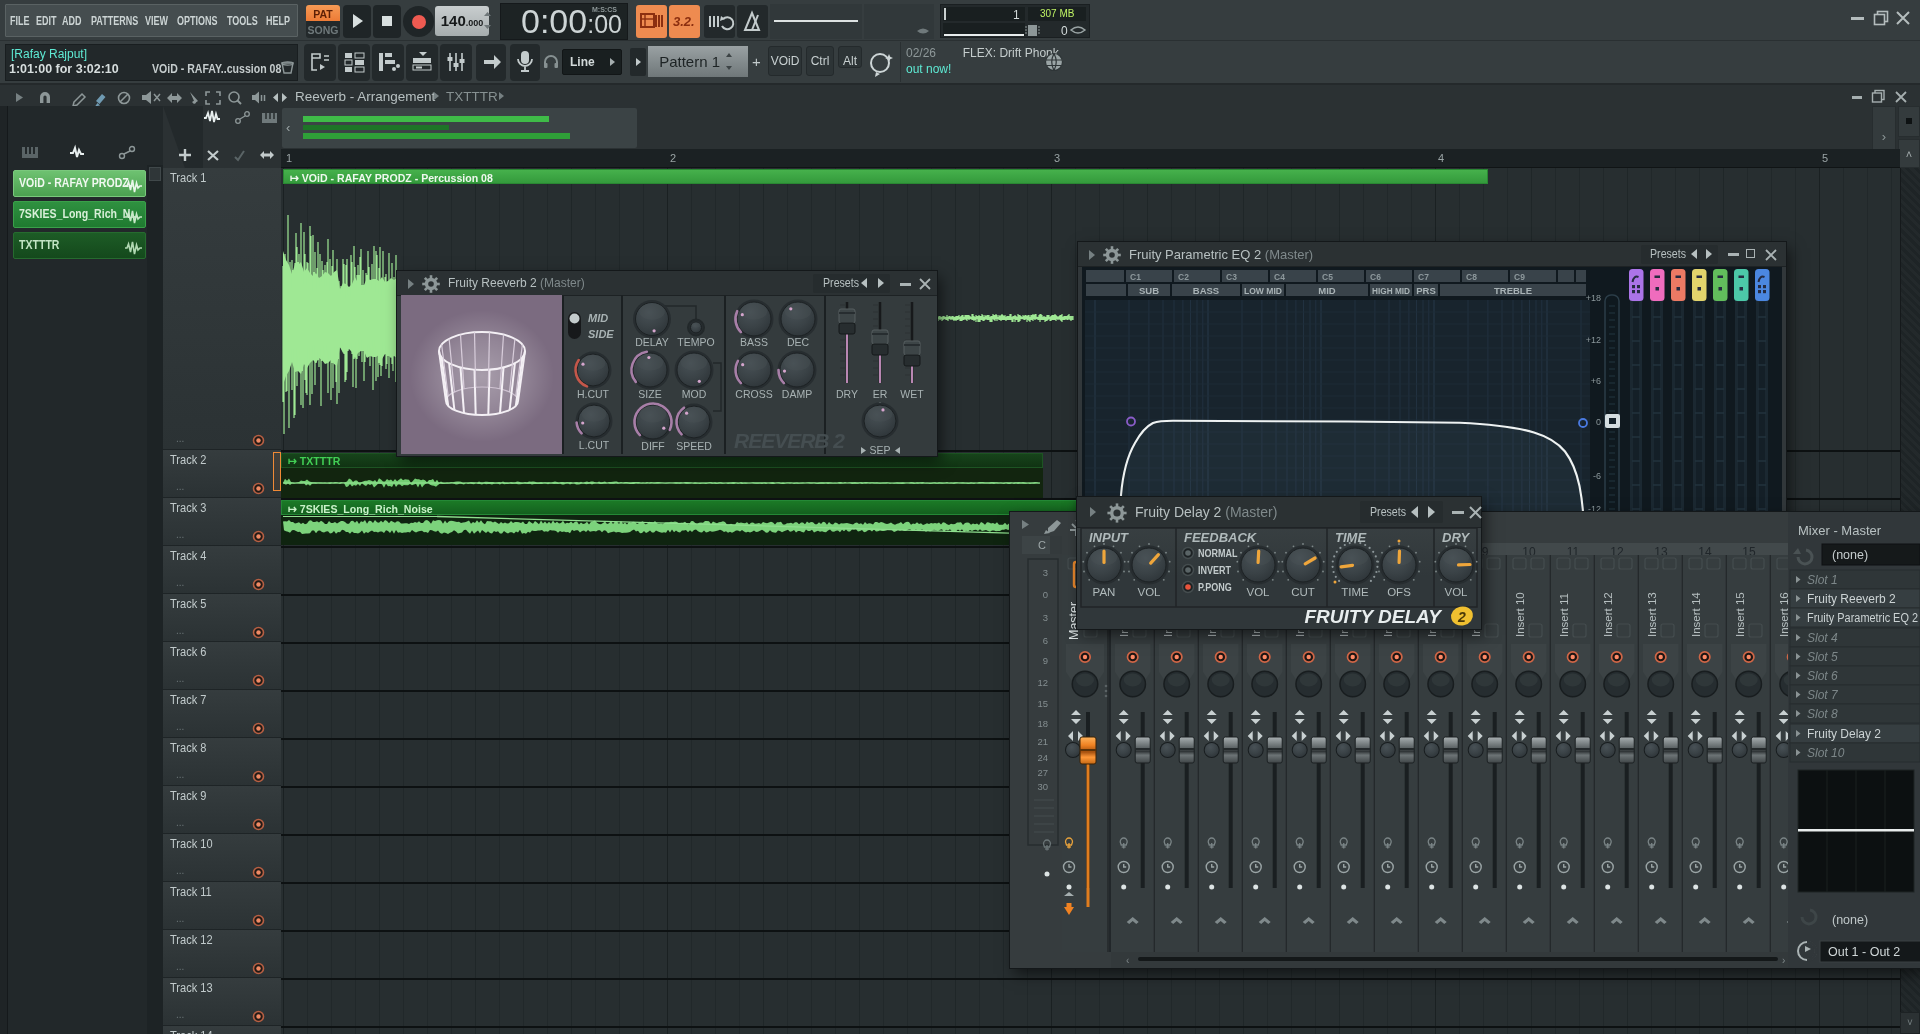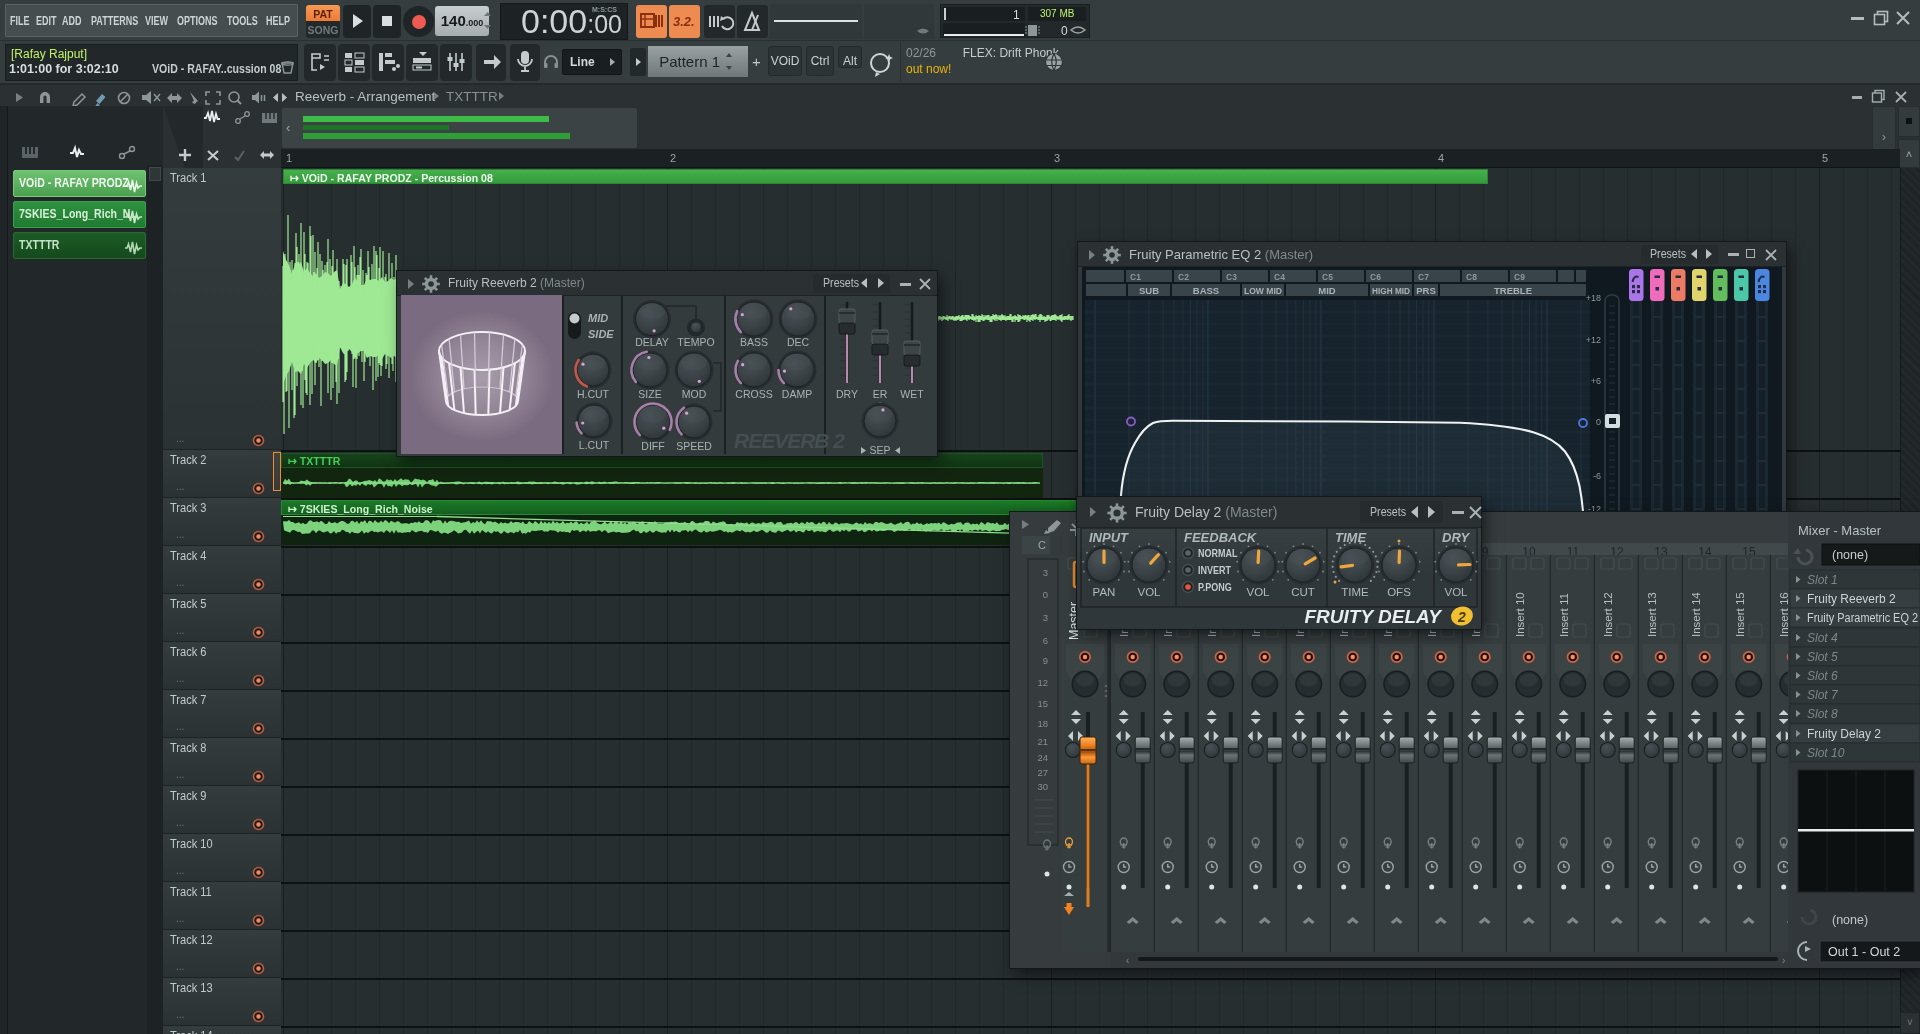--- a/index.html
+++ b/index.html
@@ -79,21 +79,21 @@
   </svg>
 <div class="abs" style="left:1851px;top:17px;width:13px;height:3px;background:#b4bcbd;"></div>
 <svg style="left:1874px;top:11px;" width="15" height="15">
     <rect x="3.5" y="0.5" width="10" height="10" fill="none" stroke="#b4bcbd" stroke-width="1.6"></rect>
     <rect x="0.5" y="3.5" width="10" height="10" fill="#363d3f" stroke="#b4bcbd" stroke-width="1.6"></rect>
   </svg>
 <svg style="left:1896px;top:11px;" width="14" height="14">
     <path d="M1,1 L13,13 M13,1 L1,13" stroke="#b4bcbd" stroke-width="2"></path>
   </svg>
 <div class="abs" style="left:5px;top:44px;width:293px;height:37px;background:#22282a;border:1px solid #191e20;"></div>
-<div class="abs" style="left:11px;top:47px;font-size:12px;color:#bef264;">[Rafay Rajput]</div>
+<div class="abs" style="left:11px;top:47px;font-size:12px;color:#5eead4;">[Rafay Rajput]</div>
 <div class="abs" style="left:9px;top:62px;font-size:12.5px;font-weight:bold;color:#d7dede;">1:01:00 for 3:02:10</div>
 <div class="abs" style="left:152px;top:62px;font-size:12px;font-weight:bold;color:#c5cccd;transform:scaleX(.88);transform-origin:left;white-space:nowrap;">VOiD - RAFAY..cussion 08</div>
 <svg style="left:281px;top:61px;" width="13" height="14">
     <path d="M1,2 h11 l-2,10 h-7 z" fill="none" stroke="#8d9798" stroke-width="1.4"></path>
     <ellipse cx="6.5" cy="2.5" rx="5.5" ry="1.6" fill="none" stroke="#8d9798" stroke-width="1.2"></ellipse>
   </svg>
 <div class="abs" style="left:304px;top:44px;width:32px;height:37px;background:#23292b;border-radius:4px;"></div>
 <svg style="left:304px;top:44px;" width="32" height="37">
     <path d="M8,10 h8 v4 h-8z M8,14 v12 h5" fill="none" stroke="#c3cbcc" stroke-width="1.6"></path>
     <path d="M16,20 l5,3 -5,3z" fill="#c3cbcc"></path>
@@ -159,21 +159,21 @@
 <div class="abs" style="left:768px;top:46px;width:34px;height:30px;background:#2d3436;border-radius:3px;border:1px solid #242a2c;color:#c8d0d1;font-size:12px;text-align:center;padding-top:7px;">VOiD</div>
 <div class="abs" style="left:806px;top:46px;width:28px;height:30px;background:#2d3436;border-radius:3px;border:1px solid #242a2c;color:#c8d0d1;font-size:12px;text-align:center;padding-top:7px;">Ctrl</div>
 <div class="abs" style="left:838px;top:46px;width:24px;height:22px;background:#2d3436;border-radius:3px;border:1px solid #242a2c;color:#c8d0d1;font-size:12px;text-align:center;padding-top:7px;">Alt</div>
 <svg style="left:868px;top:50px;" width="26" height="26">
     <circle cx="12" cy="13" r="9" fill="none" stroke="#cdd5d6" stroke-width="2"></circle>
     <path d="M8,22 l-1,5 5,-3z" fill="#cdd5d6"></path>
     <path d="M21,4 l1.2,2.8 2.8,1.2 -2.8,1.2 -1.2,2.8 -1.2,-2.8 -2.8,-1.2 2.8,-1.2z" fill="#cdd5d6"></path>
   </svg>
 <div class="abs" style="left:900px;top:42px;width:170px;height:40px;border-left:1px solid #2a3032;"></div>
 <div class="abs" style="left:906px;top:46px;font-size:12px;color:#8e9899;">02/26&nbsp;&nbsp;<span style="color:#c5cdcd;padding-left:20px;">FLEX: Drift Phonk</span></div>
-<div class="abs" style="left:906px;top:62px;font-size:12px;color:#eab308;">out now!</div>
+<div class="abs" style="left:906px;top:62px;font-size:12px;color:#5eead4;">out now!</div>
 <svg style="left:1044px;top:52px;" width="20" height="20">
     <circle cx="10" cy="10" r="8.5" fill="#9aa4a5"></circle>
     <path d="M10,1.5 a8.5,8.5 0 0 0 0,17 M10,1.5 a8.5,8.5 0 0 1 0,17 M2,8 h16 M3,13.5 h14 M10,1.5 q-4.5,8.5 0,17 M10,1.5 q4.5,8.5 0,17" fill="none" stroke="#2e3537" stroke-width="1.2"></path>
   </svg>
 <div class="abs" style="left:0;top:85px;width:1920px;height:949px;background:#2b3133;"></div>
 <svg style="left:14px;top:90px;" width="250" height="15">
     <path d="M2,3 l7,4.5 -7,4.5z" fill="#768082"></path>
     <path d="M26,13 v-6 a5,5 0 0 1 10,0 v6 h-3.4 v-6 a1.6,1.6 0 0 0 -3.2,0 v6z" fill="#8d9798"></path>
     <path d="M60,12 l8,-8 3,3 -8,8 -4,1z" fill="none" stroke="#8d9798" stroke-width="1.5"></path>
     <path d="M82,11 l6,-7 3.5,3 -6,7 m-2,-1 l-2.5,3.5 5,-1z" fill="#6f9ab2"></path>

